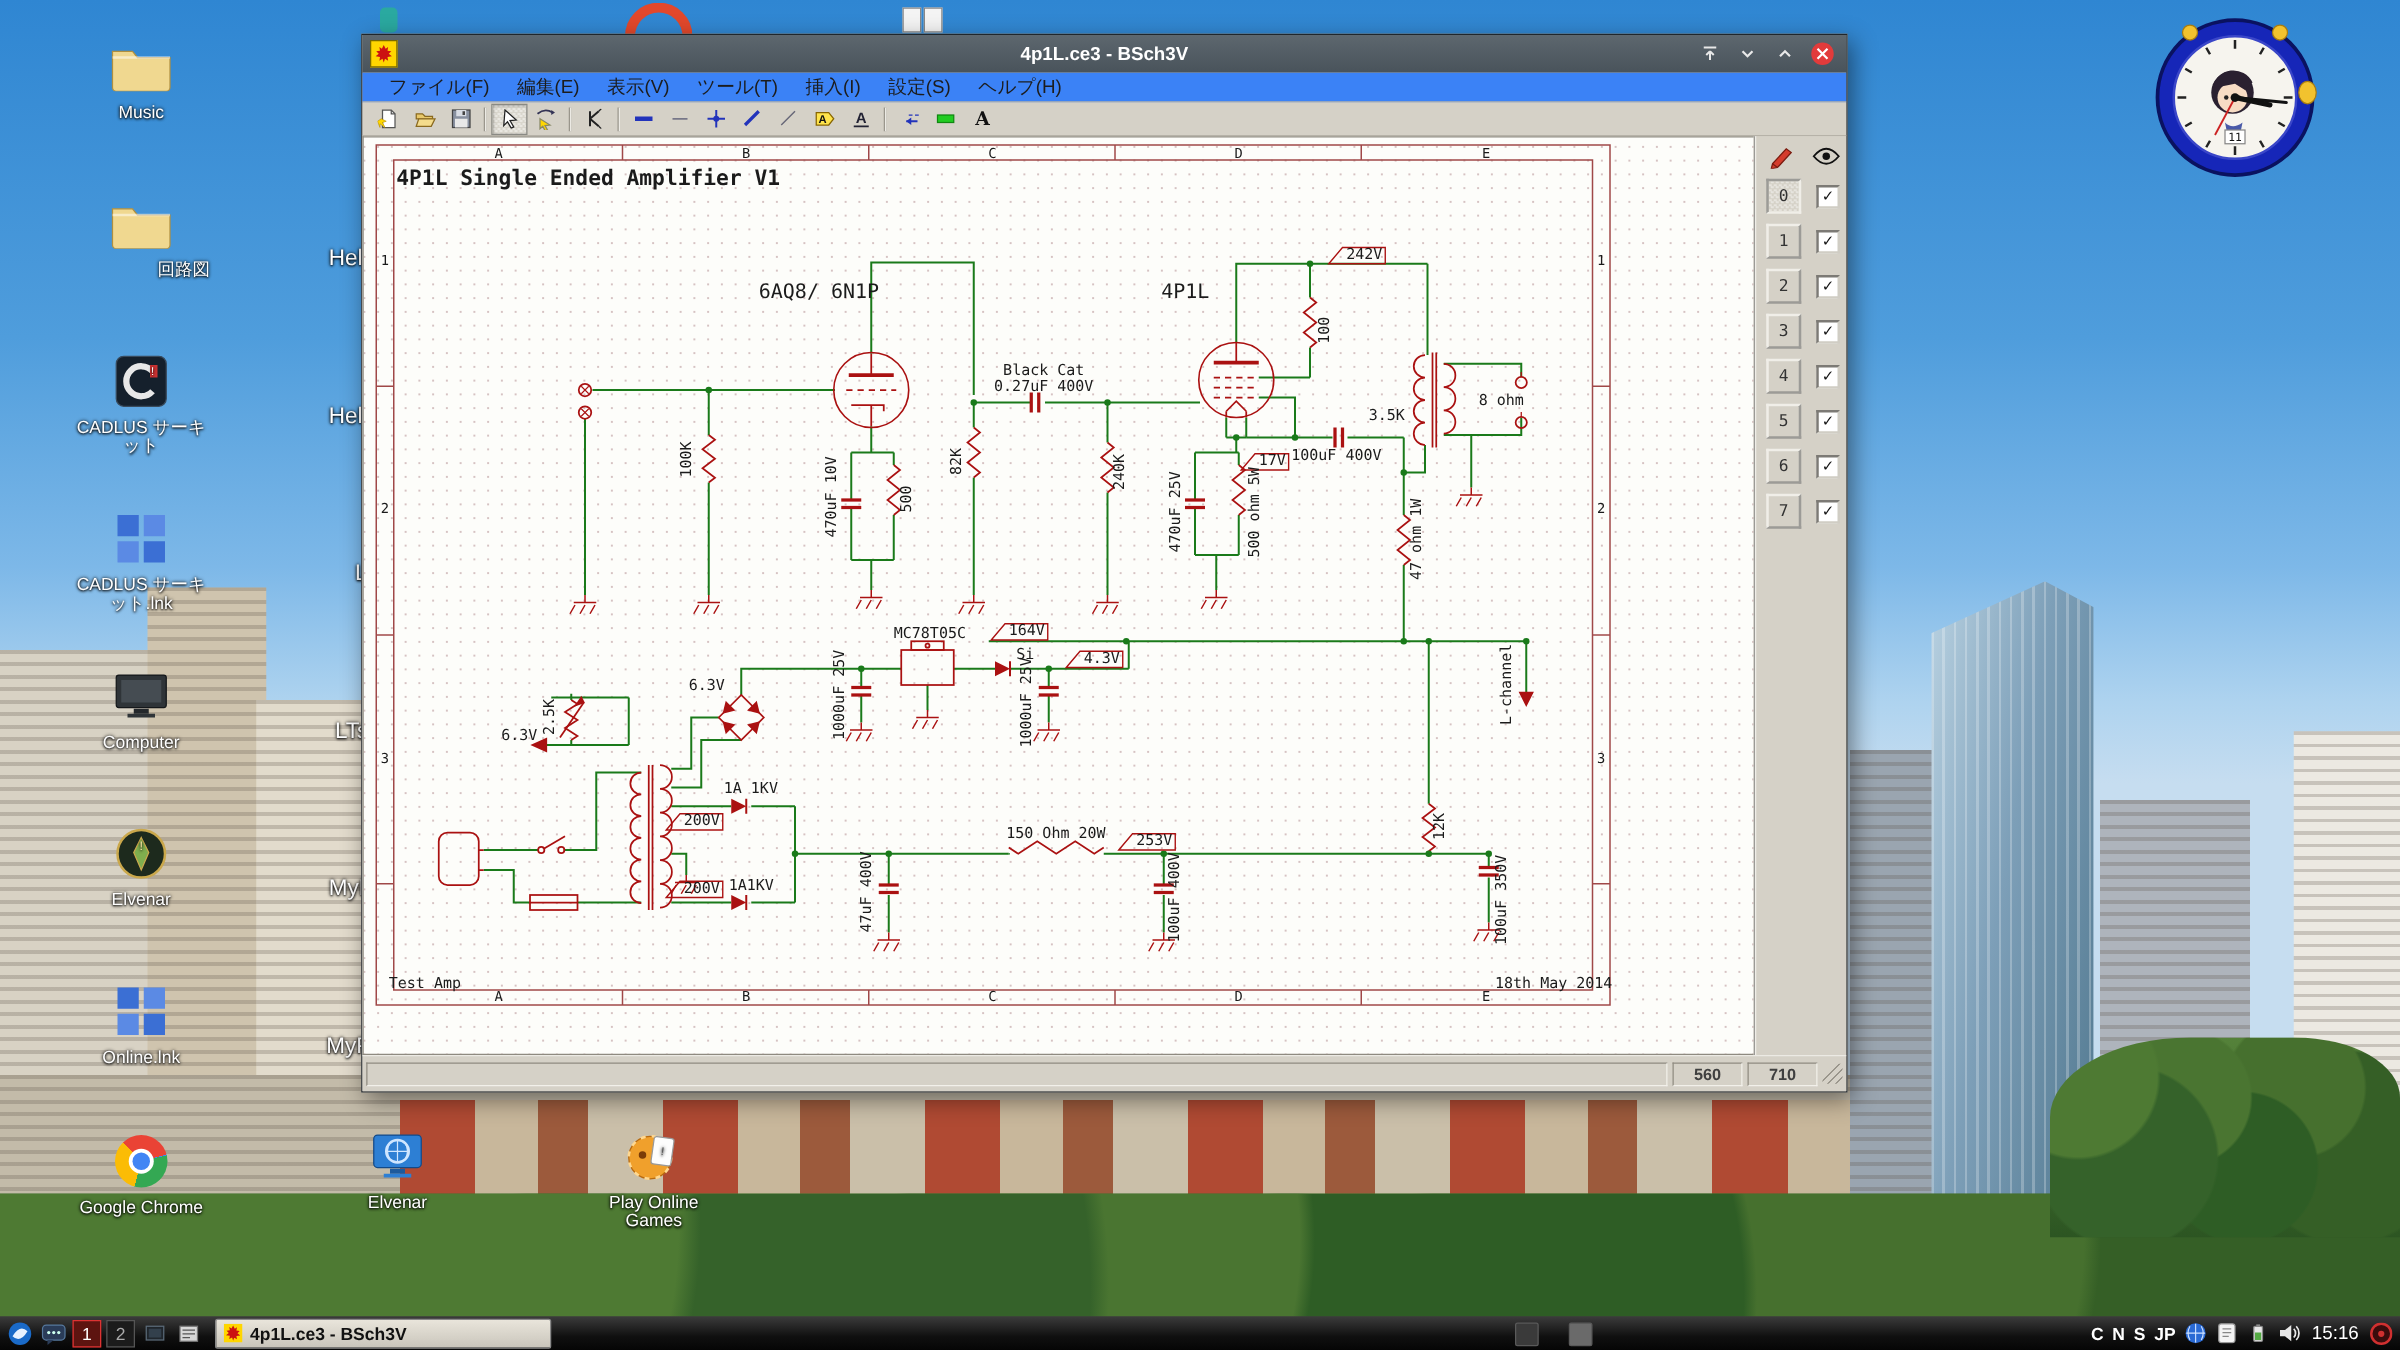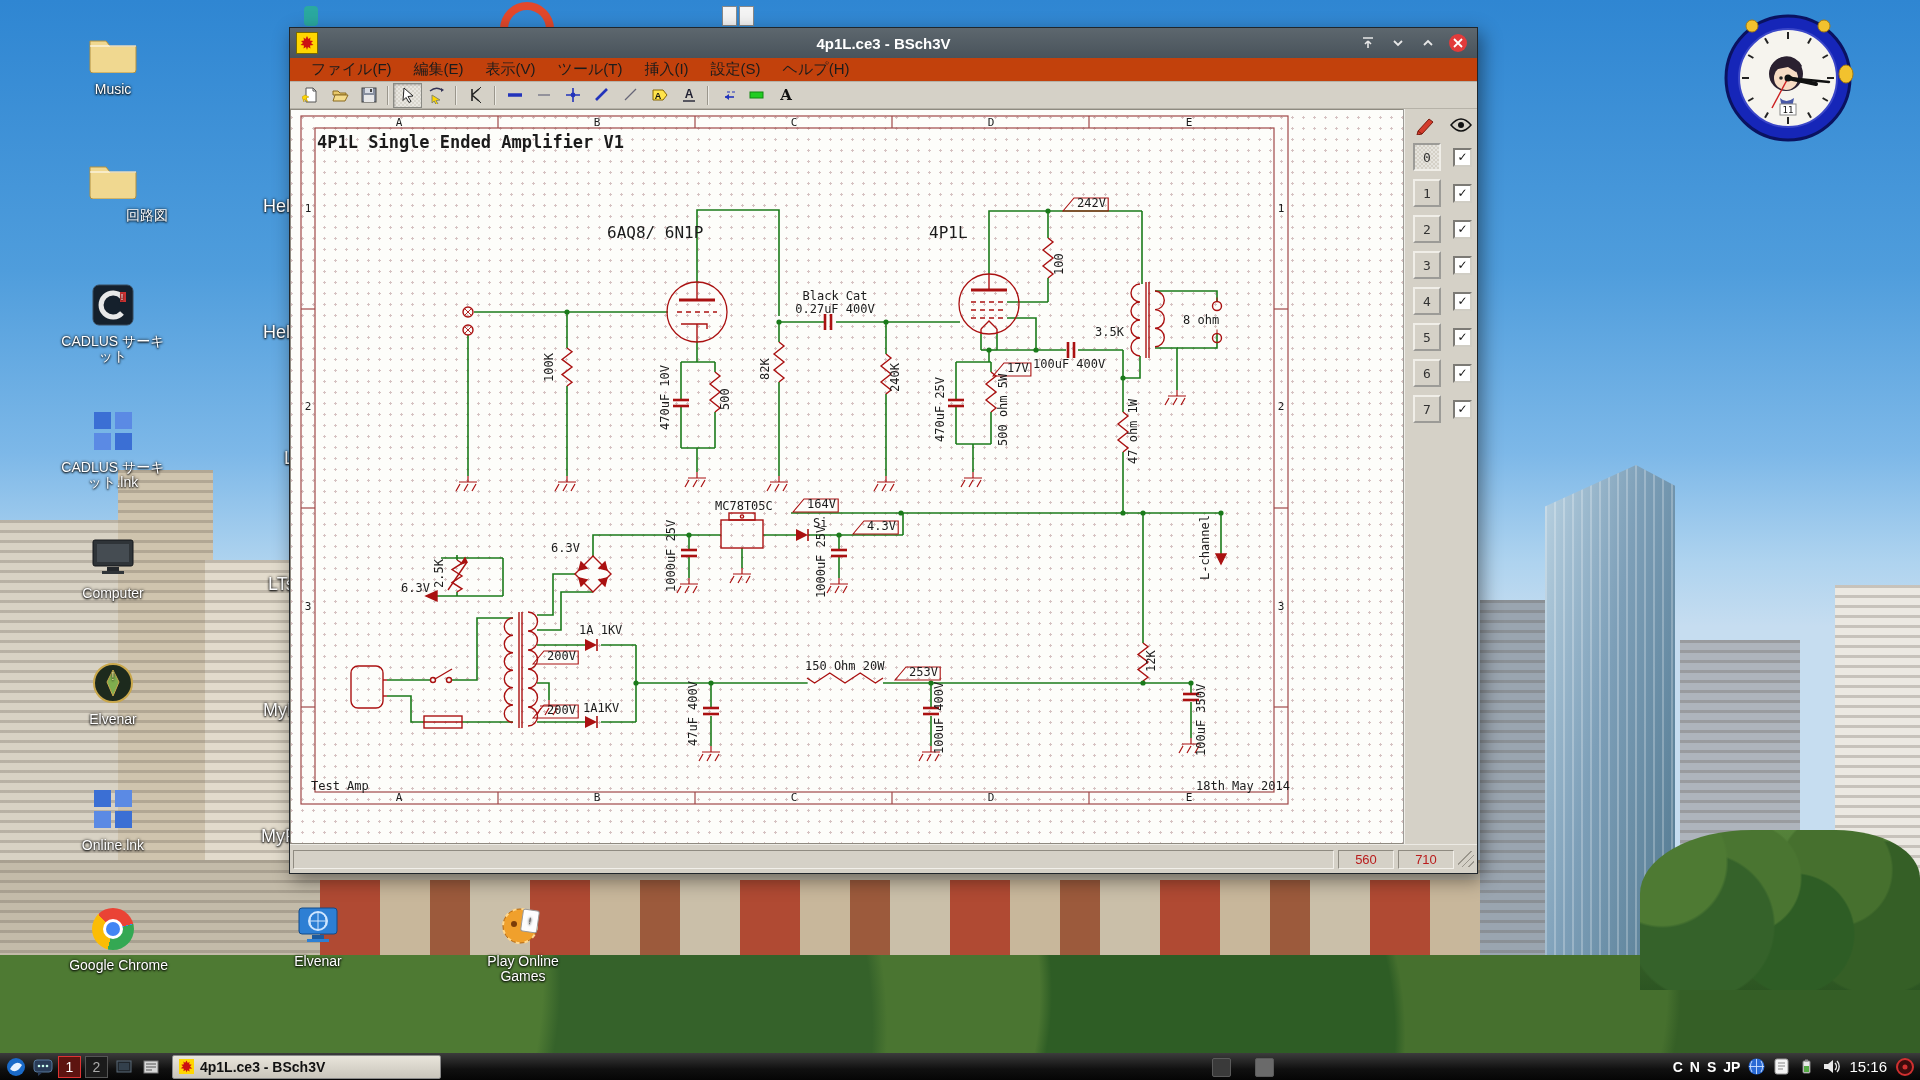--- a/index.html
+++ b/index.html
@@ -31,38 +31,38 @@
   #appwin{position:absolute;left:289px;top:27px;width:1187px;height:845px;
     background:#d5d1c7;border:1px solid #20262b;box-shadow:4px 6px 18px rgba(0,0,0,.45);
     display:flex;flex-direction:column;}
   #titlebar{height:30px;background:linear-gradient(180deg,#5d676e,#49535b);display:flex;align-items:center;
     color:#fff;font-weight:bold;font-size:15px;position:relative;}
   #titlebar .ticon{width:20px;height:20px;margin-left:6px;background:#ffd600;border:1px solid #7a6a00;
     display:flex;align-items:center;justify-content:center;}
   #titlebar .tlabel{position:absolute;left:0;right:0;text-align:center;pointer-events:none;}
   .winbtns{margin-left:auto;display:flex;align-items:center;gap:8px;padding-right:8px;z-index:2;}
   .wbtn{width:22px;height:20px;display:flex;align-items:center;justify-content:center;}
-  #menubar{height:23px;background:#c2410c;border-bottom:1px solid #b6b2a8;display:flex;align-items:center;
+  #menubar{height:23px;background:#3b82f6;border-bottom:1px solid #b6b2a8;display:flex;align-items:center;
     font-size:15px;color:#1c1c1c;padding-left:10px;gap:0;}
   #menubar .mi{padding:2px 11px;}
   #toolbar{height:26px;background:#d5d1c7;border-bottom:1px solid #b6b2a8;display:flex;align-items:center;padding-left:6px;}
   .tbtn{width:27px;height:23px;display:flex;align-items:center;justify-content:center;border:1px solid transparent;}
   .tbtn.pressed{background:repeating-conic-gradient(#e9e7e1 0 25%,#d9d6cd 0 50%) 0 0/4px 4px;border:1px solid #8a8a84;box-shadow:inset 1px 1px 2px rgba(0,0,0,.25);}
   .tsep{width:1px;height:19px;background:#9a968c;border-right:1px solid #eceae4;margin:0 4px;}
   #mainrow{flex:1;display:flex;min-height:0;}
   #canvas{width:1112px;position:relative;background:#fdfdfa;border:1px solid #8e8a80;border-right:none;
     background-image:radial-gradient(circle,#d6c2c2 1px,transparent 1.2px);background-size:11px 11px;background-position:6px 2px;}
   #layerpanel{flex:1;background:#d5d1c7;border-left:2px groove #efede7;position:relative;}
   .lrow{position:absolute;left:8px;display:flex;align-items:center;gap:12px;}
   .lbtn{width:24px;height:24px;background:#d5d1c7;border:2px outset #f0eee8;font-size:13px;color:#333;
     display:flex;align-items:center;justify-content:center;font-family:"DejaVu Sans Mono",monospace;}
   .lbtn.pressed{border:2px inset #f0eee8;background:repeating-conic-gradient(#e6e4de 0 25%,#d5d1c7 0 50%) 0 0/4px 4px;}
   .cb{width:15px;height:15px;background:#fff;border:2px inset #d0cdc4;font-size:12px;line-height:12px;color:#111;
     display:flex;align-items:center;justify-content:center;font-weight:bold;}
-  #statusbar{height:24px;background:#d5d1c7;border-top:1px solid #eceae4;display:flex;align-items:center;gap:4px;padding:2px 3px;font-size:13px;color:#b91c1c;}
+  #statusbar{height:24px;background:#d5d1c7;border-top:1px solid #eceae4;display:flex;align-items:center;gap:4px;padding:2px 3px;font-size:13px;color:#404040;font-weight:bold;}
   .scell{border:1px solid #8f8b81;border-bottom-color:#f2f0ea;border-right-color:#f2f0ea;height:17px;display:flex;align-items:center;justify-content:center;}
   .scell.grow{flex:1;}
   .scell.num{width:54px;}
   #grip{width:16px;height:16px;background:linear-gradient(135deg,transparent 0 40%,#9a968c 40% 45%,transparent 45% 60%,#9a968c 60% 65%,transparent 65% 80%,#9a968c 80% 85%,transparent 85%);}
   
   #taskbar{position:absolute;left:0;bottom:0;width:1920px;height:27px;background:linear-gradient(180deg,#3c3c3c,#101010 60%,#050505);
     display:flex;align-items:center;color:#ddd;font-size:14px;z-index:50;}
   .tb-ic{width:22px;height:22px;margin-left:5px;display:flex;align-items:center;justify-content:center;}
   .wsbtn{width:21px;height:20px;margin-left:4px;display:flex;align-items:center;justify-content:center;
     font-size:14px;border:1px solid #555;background:#1b1b1b;color:#aaa;}
@@ -162,21 +162,21 @@
   <div class="ic">
       <svg width="42" height="42" viewBox="0 0 42 42">
         <rect x="2" y="2" width="17" height="17" fill="#3b6fd4"></rect>
         <rect x="23" y="2" width="17" height="17" fill="#5b8ae4"></rect>
         <rect x="2" y="23" width="17" height="17" fill="#5b8ae4"></rect>
         <rect x="23" y="23" width="17" height="17" fill="#3b6fd4"></rect>
       </svg>
     </div>
   <div class="lb">Online.lnk</div>
 </div>
-<div class="dicon" style="left:58px;top:906px;text-align:right;">
+<div class="dicon" style="left:58px;top:906px;">
   <div class="ic">
       <div style="width:42px;height:42px;border-radius:50%;background:conic-gradient(from -45deg,#ea4335 0 120deg,#4285f4 120deg 122deg,#34a853 122deg 240deg,#fbbc05 240deg 360deg);position:relative;">
         <div style="position:absolute;left:11px;top:11px;width:20px;height:20px;border-radius:50%;background:#fff;"></div>
         <div style="position:absolute;left:14px;top:14px;width:14px;height:14px;border-radius:50%;background:#4285f4;"></div>
       </div>
     </div>
   <div class="lb">Google Chrome</div>
 </div>
 
 <div class="plabel" style="left:263px;top:196px;">Hel</div>

